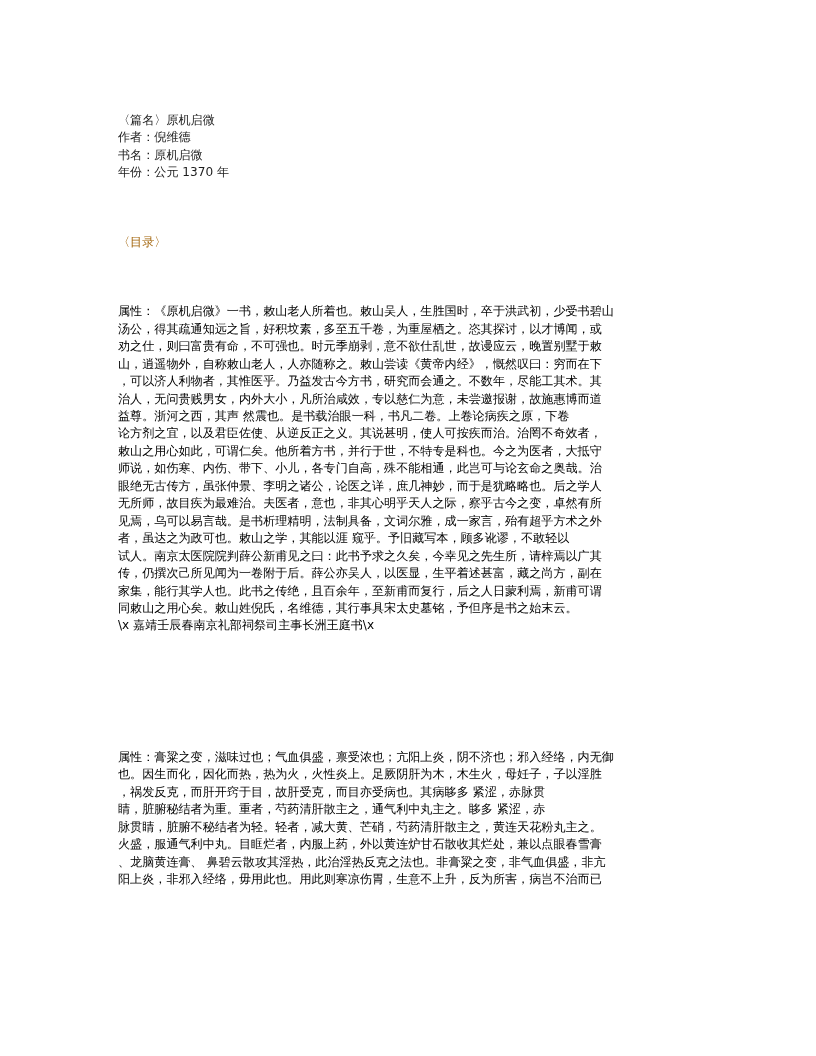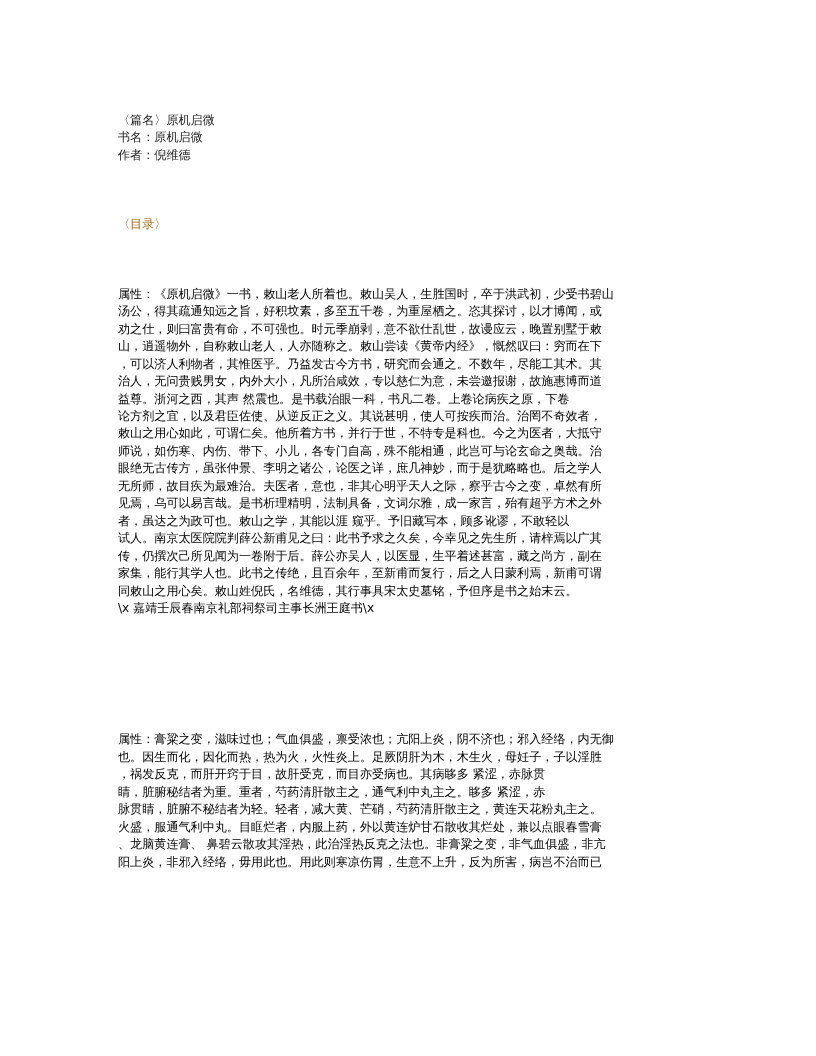--- a/index.html
+++ b/index.html
@@ -62,22 +62,23 @@
   .gap-xl { height: 62px; }
 </style>
 </head>
 <body>
 
 <div class="page">
   <div class="content">
 
     <div class="meta-block">
       <div class="meta-line">〈篇名〉原机启微</div>
+      <div class="meta-line">作者：倪维德</div>
       <div class="meta-line">书名：原机启微</div>
-      <div class="meta-line">作者：倪维德</div>
+      <div class="meta-line">年份：公元 1370 年</div>
     </div>
 
     <div class="gap-lg"></div>
 
     <div class="heading">〈目录〉</div>
     <div class="gap-md"></div>
     <div class="gap-md"></div>
     <div class="tblock">属性：《原机启微》一书，敕山老人所着也。敕山吴人，生胜国时，卒于洪武初，少受书碧山
 汤公，得其疏通知远之旨，好积坟素，多至五千卷，为重屋栖之。恣其探讨，以才博闻，或
 劝之仕，则曰富贵有命，不可强也。时元季崩剥，意不欲仕乱世，故谩应云，晚置别墅于敕

